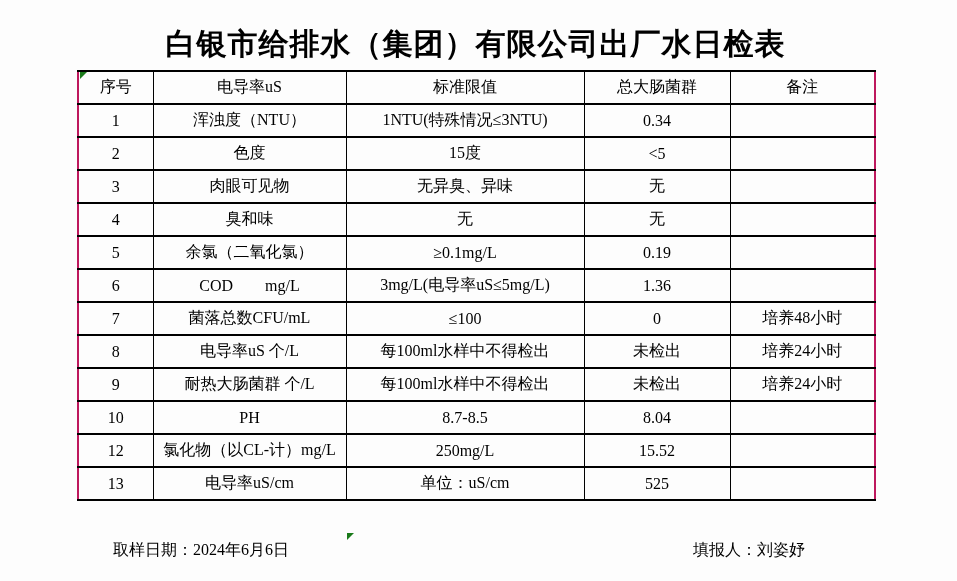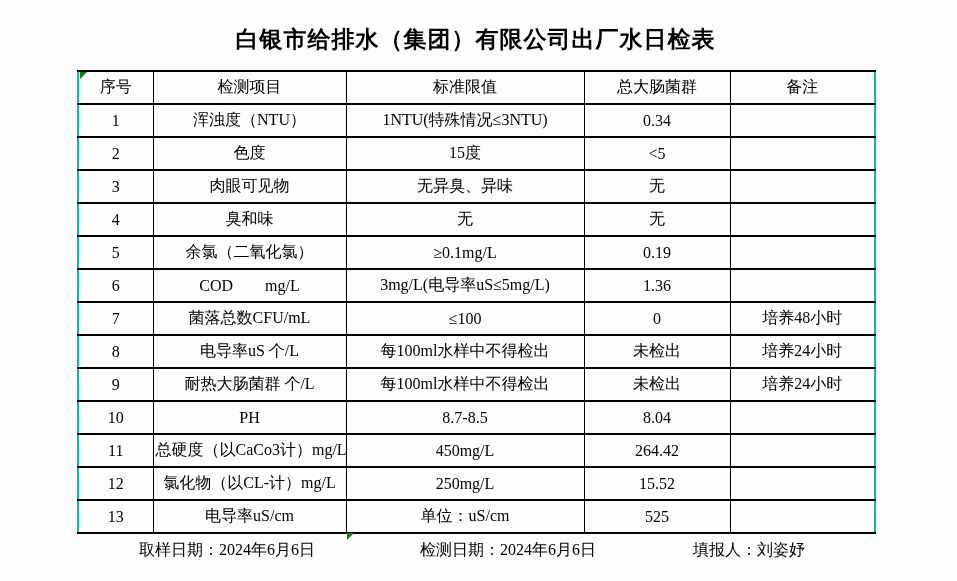--- a/index.html
+++ b/index.html
@@ -9,34 +9,34 @@
     background: #fdfdfd;
     font-family: "Liberation Serif", "DejaVu Serif", serif;
     color: #000;
     position: relative;
     overflow: hidden;
   }
   .page-title {
     position: absolute;
     left: 77px; top: 24px; width: 797px;
     text-align: center;
-    font-size: 23px;
+    font-size: 30px;
     font-weight: bold;
     letter-spacing: 1px;
     white-space: pre;
   }
   .sheet {
     position: absolute;
     left: 77px; top: 70px;
   }
   table.grid {
     border-collapse: collapse;
     table-layout: fixed;
     width: 797px;
-    border: 2px solid #14b8a6;
+    border: 2px solid #be185d;
   }
   table.grid th, table.grid td {
     border-left: 1px solid #000;
     border-right: 1px solid #000;
     border-top: 2px solid #000;
     border-bottom: 2px solid #000;
     height: 33px;
     padding: 0 2px;
     text-align: center;
     vertical-align: middle;
@@ -53,42 +53,42 @@
   }
   .tri-header { left: 80px; top: 72px; }
   .tri-footer { left: 347px; top: 533px; }
   .footer-line {
     position: absolute;
     top: 540px; left: 0; width: 957px;
     font-size: 16px;
     white-space: pre;
   }
   .footer-item { position: absolute; top: 0; white-space: pre; }
-  .footer-sample   { left: 139px; }
+  .footer-sample   { left: 113px; }
   .footer-test     { left: 420px; }
   .footer-reporter { left: 693px; }
 </style>
 </head>
 <body>
 
 <div class="page-title">白银市给排水（集团）有限公司出厂水日检表</div>
 
 <div class="sheet">
   <table class="grid" id="tbl">
     <colgroup>
       <col style="width:75px">
       <col style="width:193px">
       <col style="width:238px">
       <col style="width:146px">
       <col style="width:145px">
     </colgroup>
     <thead>
       <tr>
           <th>序号</th>
-          <th>检测项目</th>
+          <th>电导率uS</th>
           <th>标准限值</th>
           <th>总大肠菌群</th>
           <th>备注</th>
         </tr>
     </thead>
     <tbody>
         <tr>
           <td>1</td>
           <td>浑浊度（NTU）</td>
           <td>1NTU(特殊情况≤3NTU)</td>
@@ -152,27 +152,20 @@
           <td>培养24小时</td>
         </tr>
         <tr>
           <td>10</td>
           <td>PH</td>
           <td>8.7-8.5</td>
           <td>8.04</td>
           <td></td>
         </tr>
         <tr>
-          <td>11</td>
-          <td>总硬度（以CaCo3计）mg/L</td>
-          <td>450mg/L</td>
-          <td>264.42</td>
-          <td></td>
-        </tr>
-        <tr>
           <td>12</td>
           <td>氯化物（以CL-计）mg/L</td>
           <td>250mg/L</td>
           <td>15.52</td>
           <td></td>
         </tr>
         <tr>
           <td>13</td>
           <td>电导率uS/cm</td>
           <td>单位：uS/cm</td>
@@ -181,15 +174,14 @@
         </tr>
       </tbody>
   </table>
 </div>
 
 <div class="corner-tri tri-header"></div>
 <div class="corner-tri tri-footer"></div>
 
 <div class="footer-line">
   <span class="footer-item footer-sample"><span>取样日期：</span><span>2024年6月6日</span></span>
-  <span class="footer-item footer-test"><span>检测日期：</span><span>2024年6月6日</span></span>
   <span class="footer-item footer-reporter"><span>填报人：</span><span>刘姿妤</span></span>
 </div>
 
 </body></html>

